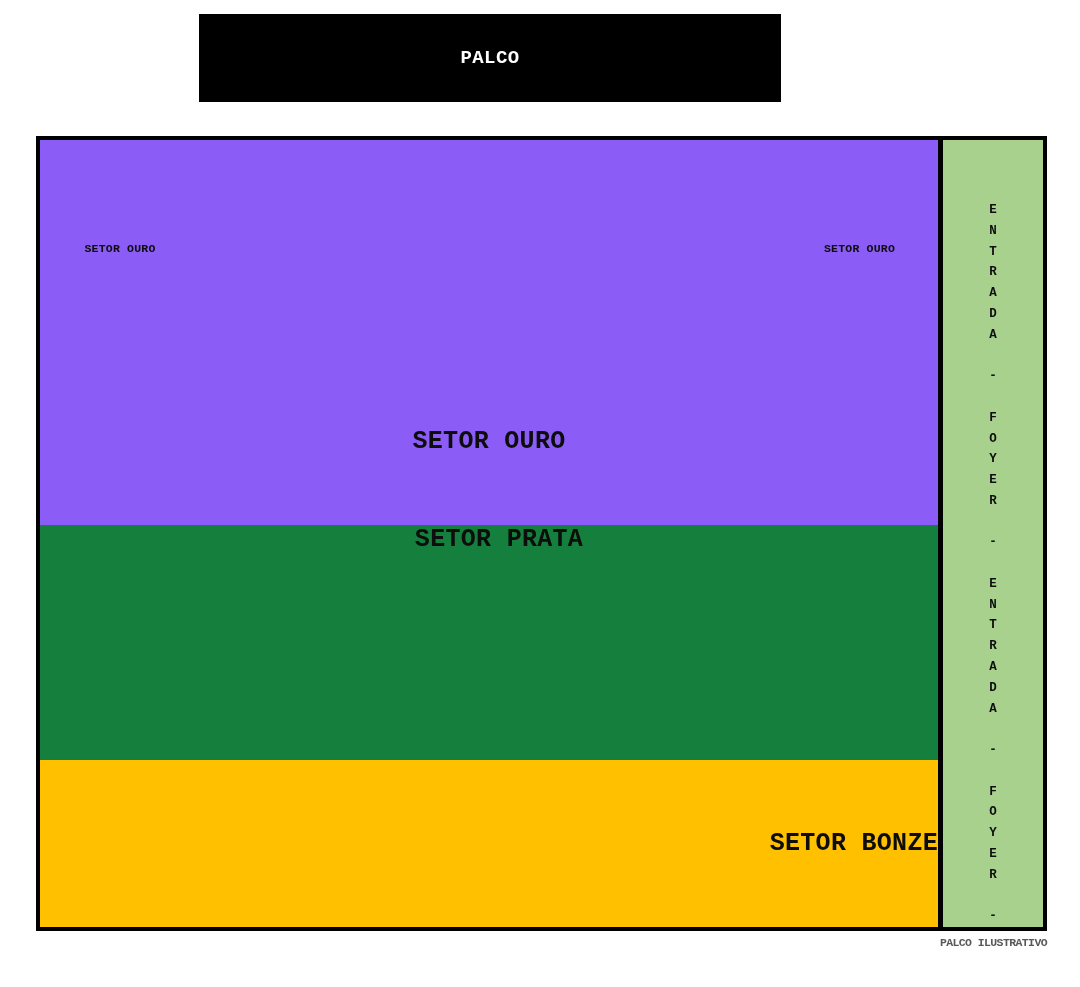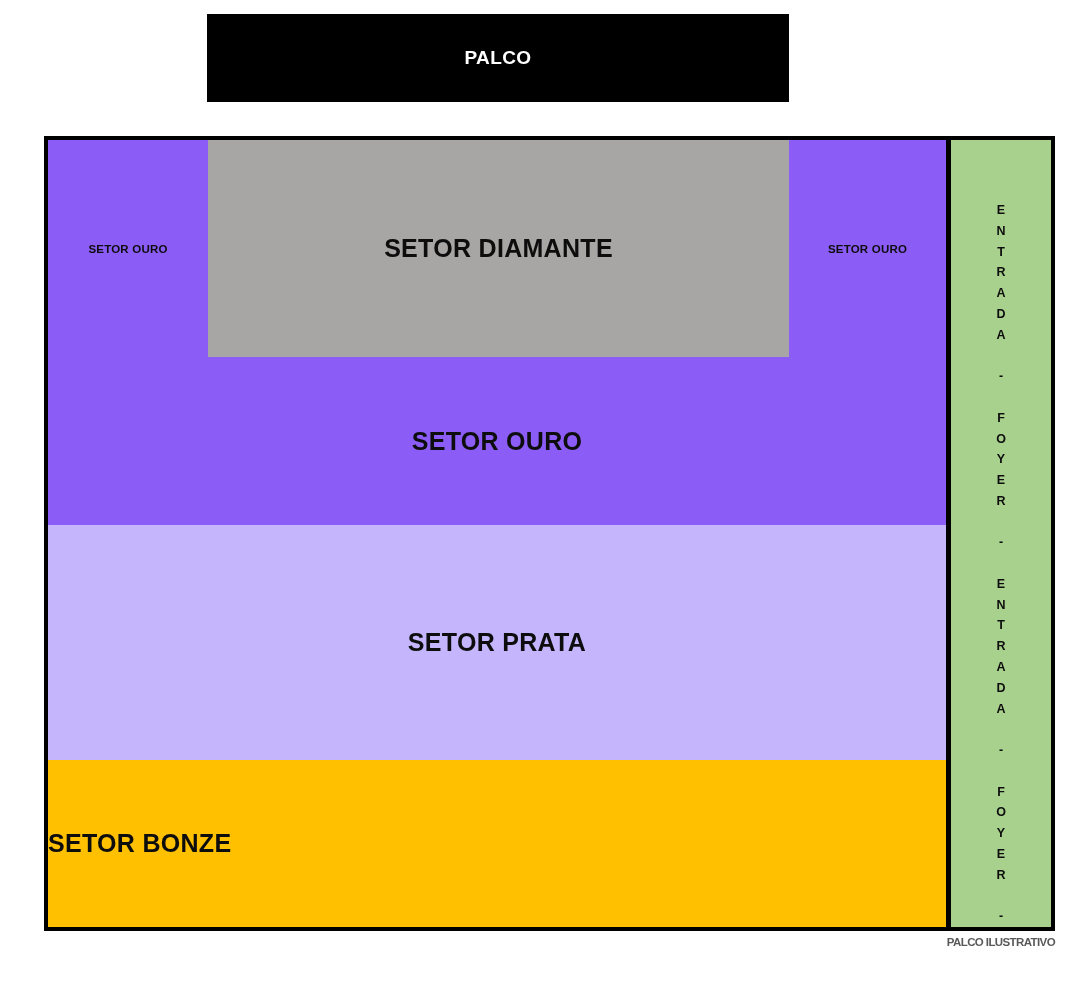--- a/index.html
+++ b/index.html
@@ -11,24 +11,25 @@
   body {
     width: 1080px;
     height: 987px;
     position: relative;
     font-family: "Liberation Sans", sans-serif;
     overflow: hidden;
   }
 
   #venue-map {
     position: absolute;
-    left: 8px;
+    left: 0;
     top: 0;
     width: 1070px;
     height: 987px;
+    font-family: Liberation Mono, monospace;
   }
 
   
   .stage {
     position: absolute;
     left: 199px;
     top: 14px;
     width: 582px;
     height: 88px;
     background: #000000;
@@ -134,36 +135,36 @@
     letter-spacing: 0.3px;
   }
 
   
   .band-prata {
     position: absolute;
     left: 0;
     top: 385px;
     width: 100%;
     height: 235px;
-    background: #c4b5fd;
-    display: flex;
-    align-items: center;
-    justify-content: center;
+    background: #15803d;
+    display: flex;
+    justify-content: center;
+    padding-left: 10px;
   }
   
   .band-bonze {
     position: absolute;
     left: 0;
     top: 620px;
     width: 100%;
     height: 167px;
     background: #ffc000;
     display: flex;
     align-items: center;
-    justify-content: flex-start;
+    justify-content: flex-end;
   }
   .band-label {
     font-size: 25px;
     font-weight: bold;
     color: #0d0d0d;
     letter-spacing: 0.3px;
   }
 
   
   .entrance-divider {
@@ -227,23 +228,20 @@
     <div class="hall-inner">
 
       <div class="seating">
 
         <div class="band-top">
 
           <div class="ouro-side left">
             <span class="ouro-side-label">SETOR OURO</span>
           </div>
 
-          <div class="diamante">
-            <span class="diamante-label">SETOR DIAMANTE</span>
-          </div>
 
           <div class="ouro-side right">
             <span class="ouro-side-label">SETOR OURO</span>
           </div>
 
           <div class="ouro-main-label">
             <span>SETOR OURO</span>
           </div>
         </div>
 

